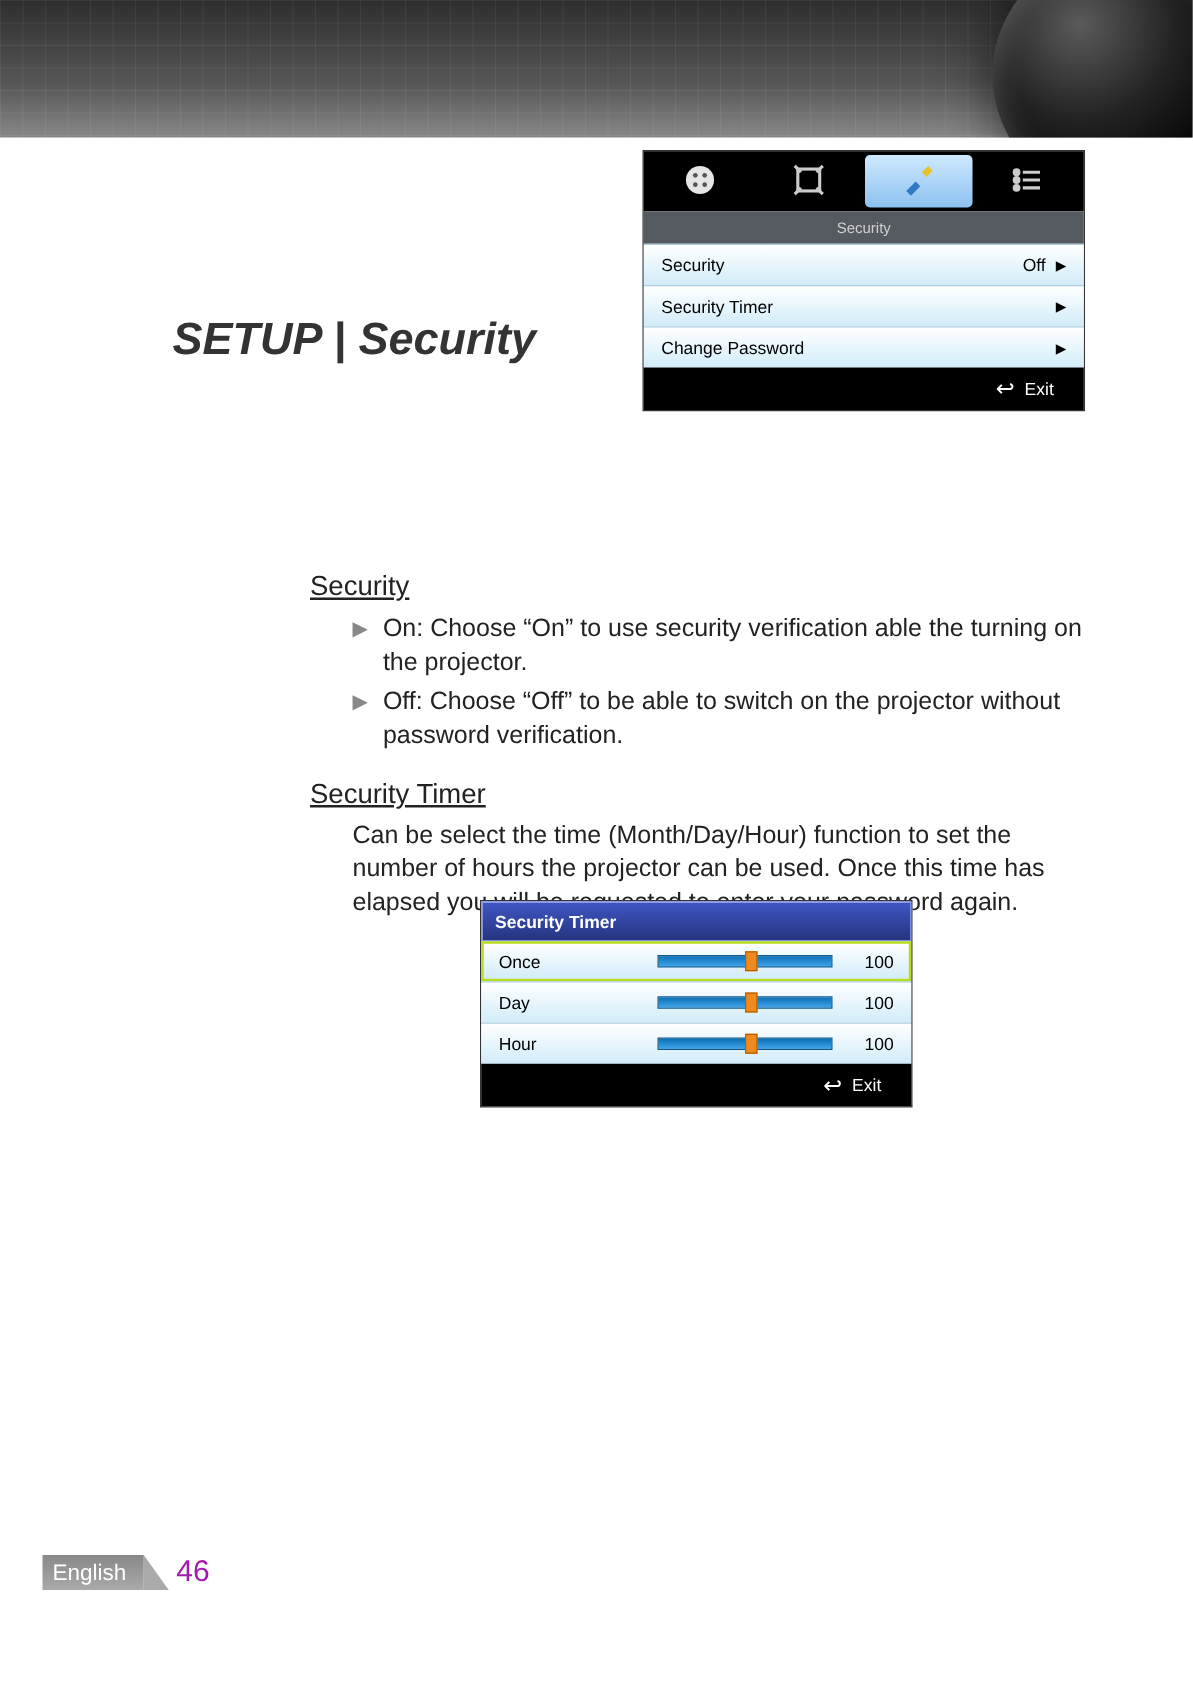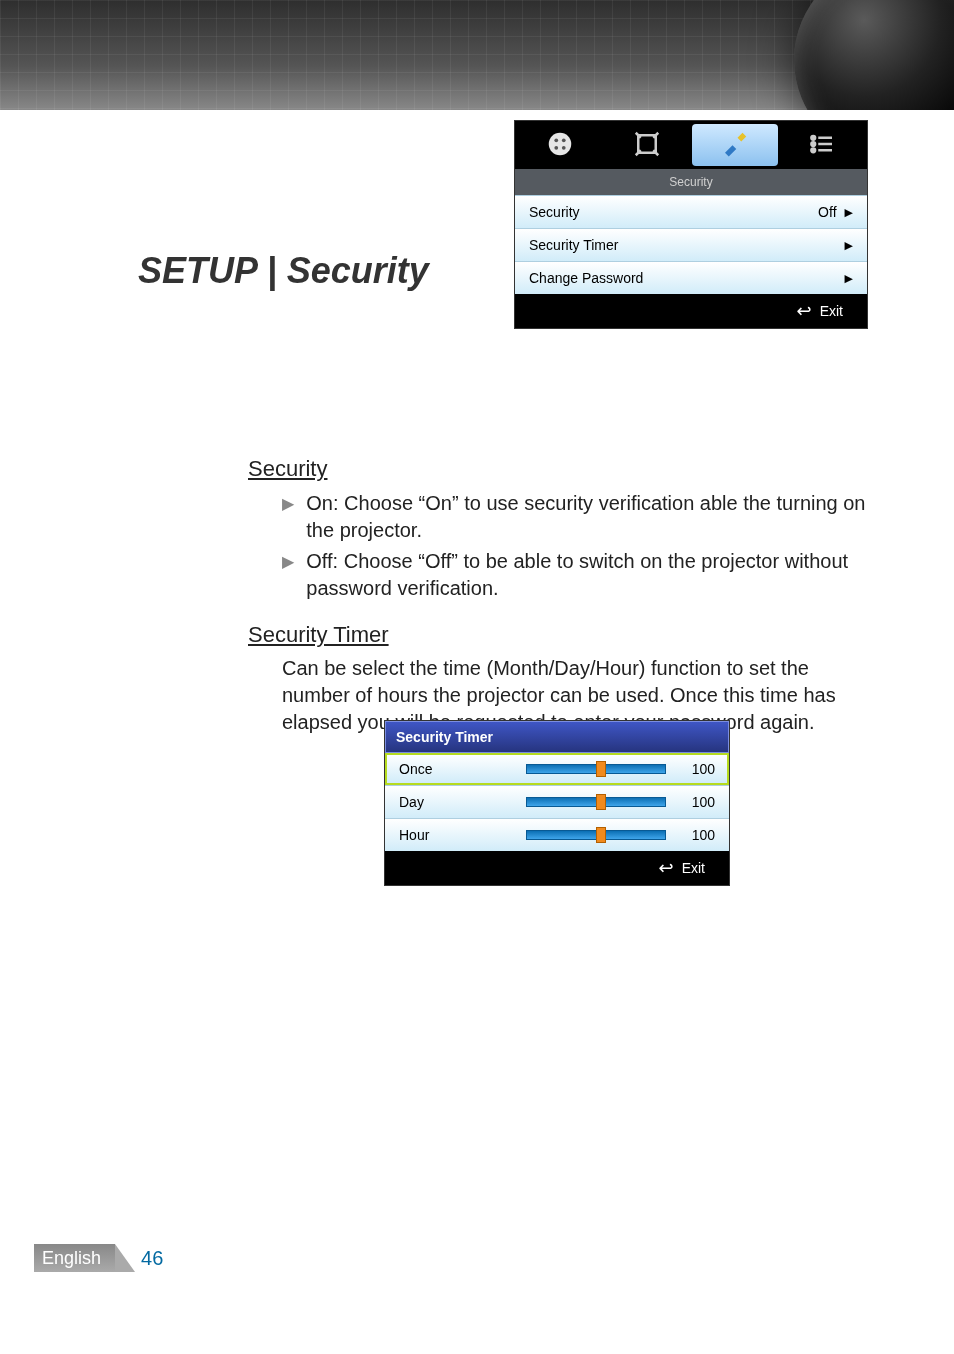--- a/index.html
+++ b/index.html
@@ -192,22 +192,22 @@
     padding: 2px 14px 2px 8px;
     display: flex;
     align-items: center;
   }
   .footer .wedge {
     width: 0; height: 0;
     border-top: 28px solid transparent;
     border-left: 20px solid #aaa;
   }
   .footer .page {
-    font-size: 20px;
-    color: #0369a1;
+    font-size: 24px;
+    color: #a21caf;
     padding-left: 6px;
     display: flex;
     align-items: center;
   }
 </style>
 </head>
 <body>
 
 <div class="top-band">
   <div class="grid"></div>

